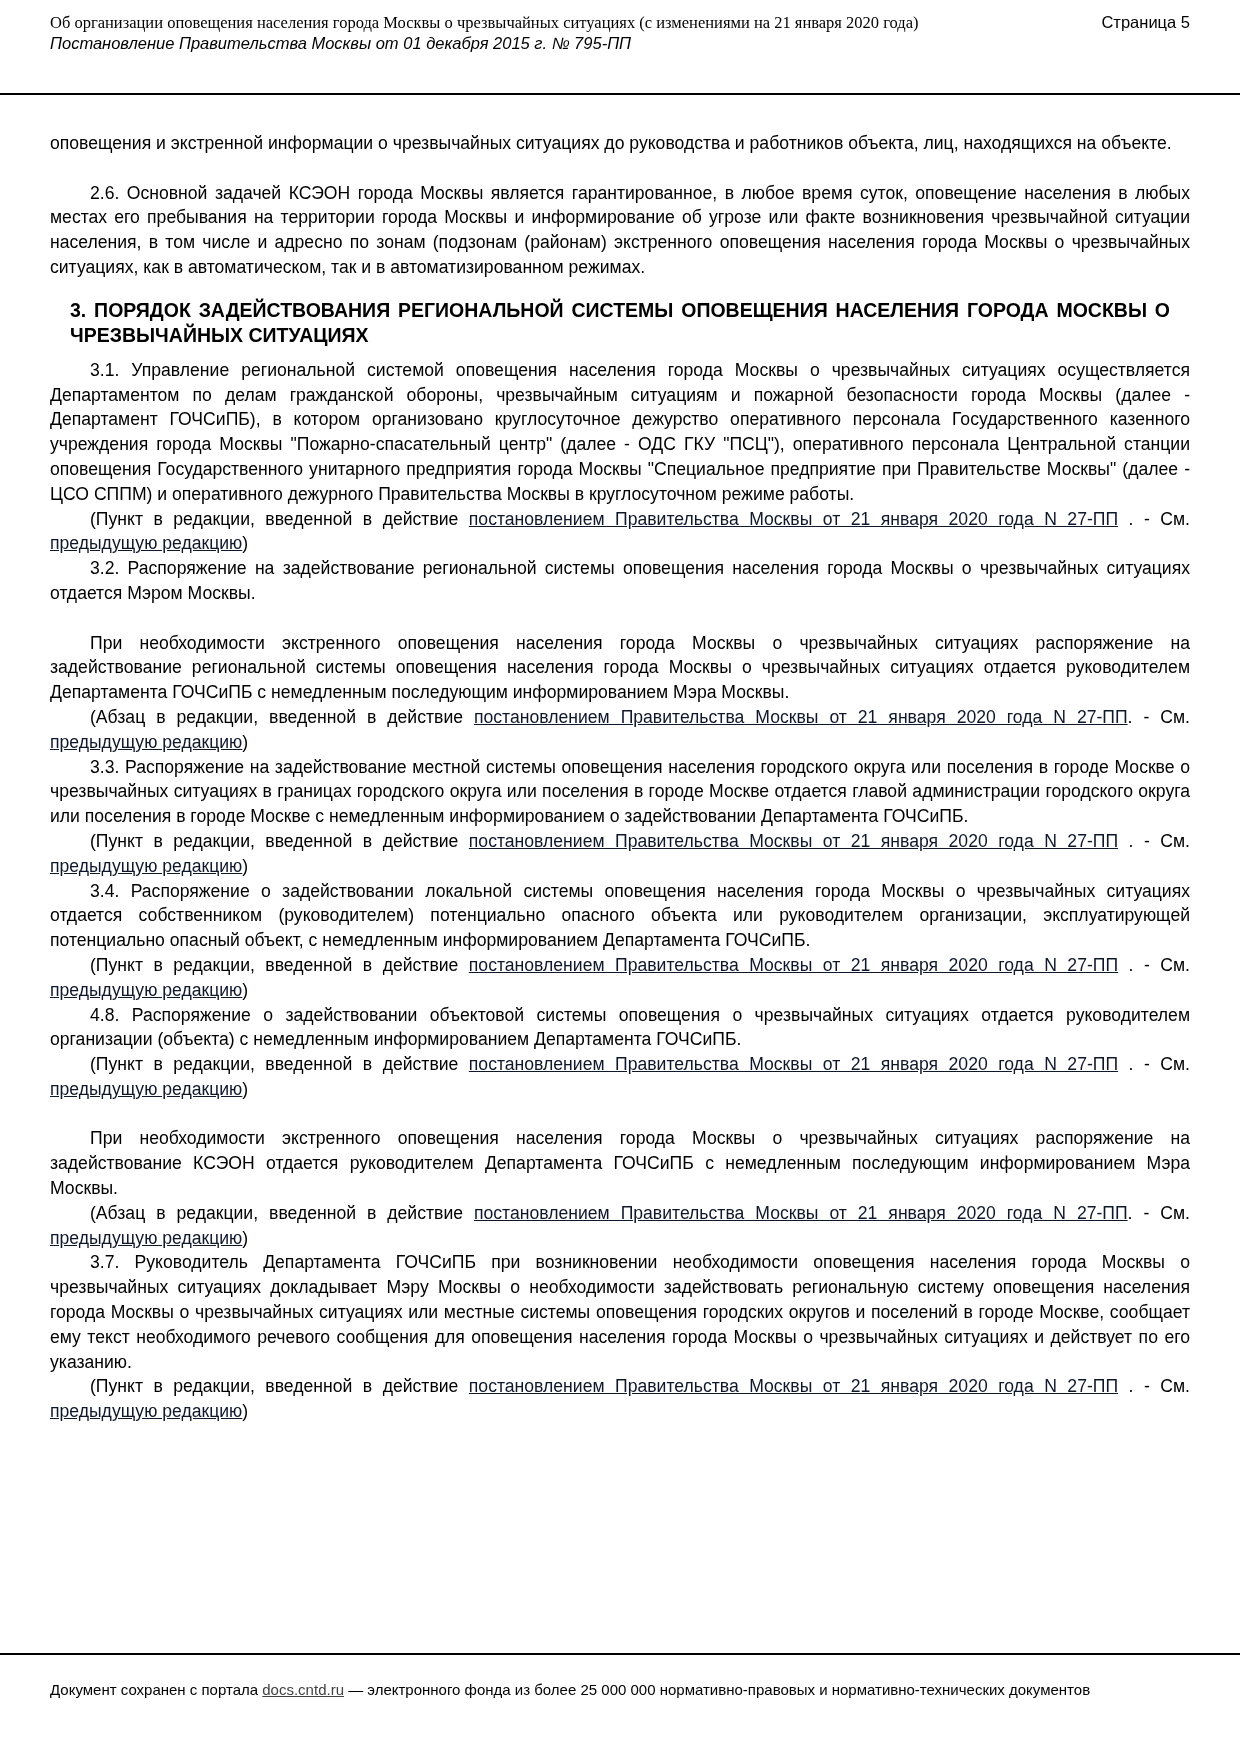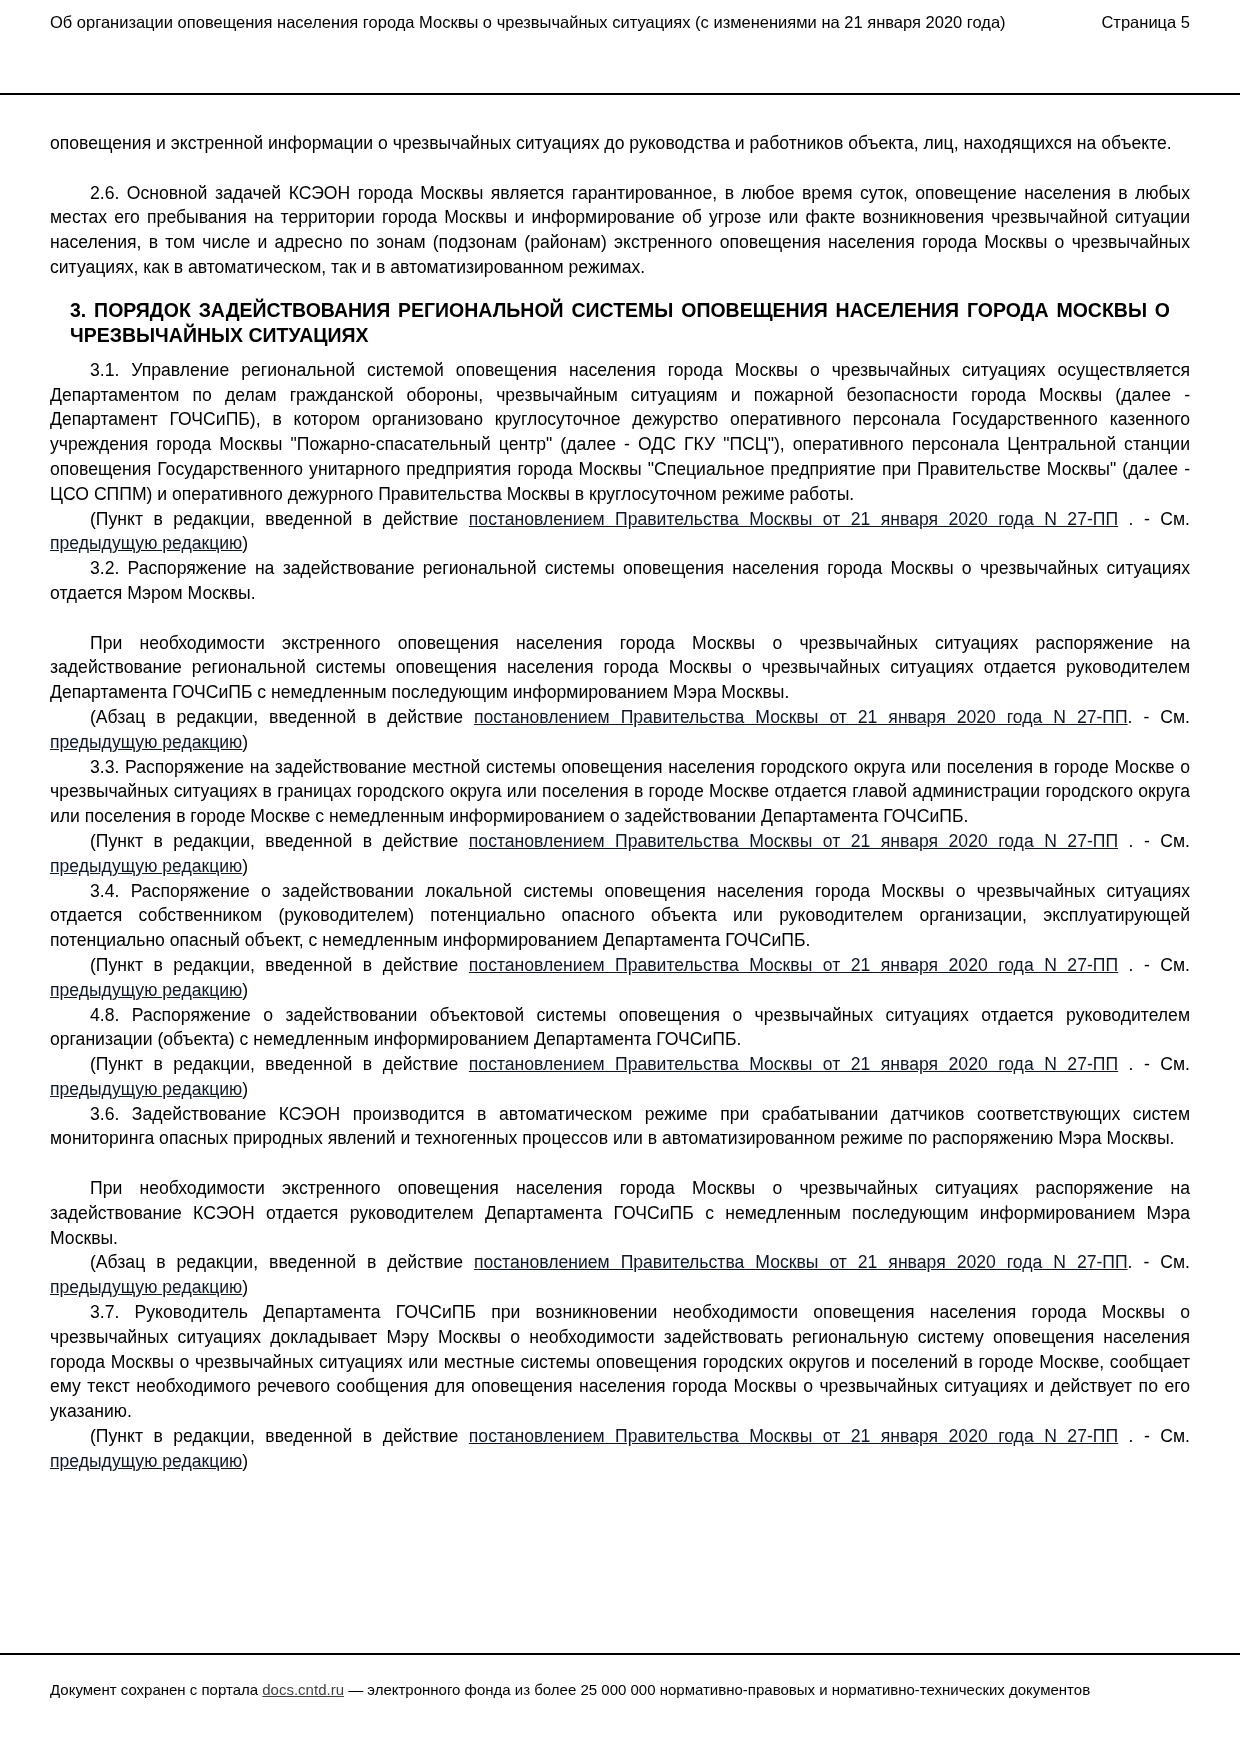--- a/index.html
+++ b/index.html
@@ -4,21 +4,21 @@
 <style>
   html, body { margin: 0; padding: 0; background: #ffffff; }
   body {
     width: 1240px; height: 1755px; position: relative; overflow: hidden;
     font-family: "Liberation Sans", sans-serif; color: #000;
   }
   .header {
     position: absolute; left: 50px; top: 12px; width: 1140px;
     font-size: 16.5px; line-height: 21px;
   }
-  .header-title { width: 960px; }
+  .header-title { width: 960px; font-family: Liberation Serif, serif; }
   .header-page { position: absolute; right: 0; top: 0; }
   .header-sub { font-style: italic; }
   .rule { position: absolute; left: 0; width: 1240px; height: 2px; background: #000; }
   .rule.top { top: 93px; }
   .rule.bottom { top: 1653px; }
   .content {
     position: absolute; left: 50px; top: 115px; width: 1140px;
     font-size: 17.6px; line-height: 24.8px; text-align: justify; margin-top: 16px;
   }
   .p { margin: 0; text-indent: 40px; }
@@ -34,20 +34,21 @@
     font-size: 15px; line-height: 19px;
   }
   .footer a.link { color: #404040; }
 </style>
 </head>
 <body>
 
 <div class="header">
   <div class="header-title">Об организации оповещения населения города Москвы о чрезвычайных ситуациях (с изменениями на 21 января 2020 года)</div>
   <div class="header-page">Страница 5</div>
+  <div class="header-sub">Постановление Правительства Москвы от 01 декабря 2015 г. № 795-ПП</div>
 </div>
 <div class="rule top"></div>
 
 <div class="content">
   <p class="p noindent">оповещения и экстренной информации о чрезвычайных ситуациях до руководства и работников объекта, лиц, находящихся на объекте.</p>
   <div class="gap"></div>
   <p class="p">2.6. Основной задачей КСЭОН города Москвы является гарантированное, в любое время суток, оповещение населения в любых местах его пребывания на территории города Москвы и информирование об угрозе или факте возникновения чрезвычайной ситуации населения, в том числе и адресно по зонам (подзонам (районам) экстренного оповещения населения города Москвы о чрезвычайных ситуациях, как в автоматическом, так и в автоматизированном режимах.</p>
 
   <div class="heading">3. ПОРЯДОК ЗАДЕЙСТВОВАНИЯ РЕГИОНАЛЬНОЙ СИСТЕМЫ ОПОВЕЩЕНИЯ НАСЕЛЕНИЯ ГОРОДА МОСКВЫ О ЧРЕЗВЫЧАЙНЫХ СИТУАЦИЯХ</div>
 
@@ -61,21 +62,20 @@
 
   <p class="p">3.3. Распоряжение на задействование местной системы оповещения населения городского округа или поселения в городе Москве о чрезвычайных ситуациях в границах городского округа или поселения в городе Москве отдается главой администрации городского округа или поселения в городе Москве с немедленным информированием о задействовании Департамента ГОЧСиПБ.</p>
   <p class="p"><span>(Пункт в редакции, введенной в действие </span><a class="link">постановлением Правительства Москвы от 21 января 2020 года N 27-ПП</a> <span>. - См. </span><a class="link">предыдущую редакцию</a><span>)</span></p>
 
   <p class="p">3.4. Распоряжение о задействовании локальной системы оповещения населения города Москвы о чрезвычайных ситуациях отдается собственником (руководителем) потенциально опасного объекта или руководителем организации, эксплуатирующей потенциально опасный объект, с немедленным информированием Департамента ГОЧСиПБ.</p>
   <p class="p"><span>(Пункт в редакции, введенной в действие </span><a class="link">постановлением Правительства Москвы от 21 января 2020 года N 27-ПП</a> <span>. - См. </span><a class="link">предыдущую редакцию</a><span>)</span></p>
 
   <p class="p">4.8. Распоряжение о задействовании объектовой системы оповещения о чрезвычайных ситуациях отдается руководителем организации (объекта) с немедленным информированием Департамента ГОЧСиПБ.</p>
   <p class="p"><span>(Пункт в редакции, введенной в действие </span><a class="link">постановлением Правительства Москвы от 21 января 2020 года N 27-ПП</a> <span>. - См. </span><a class="link">предыдущую редакцию</a><span>)</span></p>
 
-  <p class="p">3.6. Задействование КСЭОН производится в автоматическом режиме при срабатывании датчиков соответствующих систем мониторинга опасных природных явлений и техногенных процессов или в автоматизированном режиме по распоряжению Мэра Москвы.</p>
   <div class="gap"></div>
   <p class="p">При необходимости экстренного оповещения населения города Москвы о чрезвычайных ситуациях распоряжение на задействование КСЭОН отдается руководителем Департамента ГОЧСиПБ с немедленным последующим информированием Мэра Москвы.</p>
   <p class="p"><span>(Абзац в редакции, введенной в действие </span><a class="link">постановлением Правительства Москвы от 21 января 2020 года N 27-ПП</a><span>. - См. </span><a class="link">предыдущую редакцию</a><span>)</span></p>
 
   <p class="p">3.7. Руководитель Департамента ГОЧСиПБ при возникновении необходимости оповещения населения города Москвы о чрезвычайных ситуациях докладывает Мэру Москвы о необходимости задействовать региональную систему оповещения населения города Москвы о чрезвычайных ситуациях или местные системы оповещения городских округов и поселений в городе Москве, сообщает ему текст необходимого речевого сообщения для оповещения населения города Москвы о чрезвычайных ситуациях и действует по его указанию.</p>
   <p class="p"><span>(Пункт в редакции, введенной в действие </span><a class="link">постановлением Правительства Москвы от 21 января 2020 года N 27-ПП</a> <span>. - См. </span><a class="link">предыдущую редакцию</a><span>)</span></p>
 </div>
 
 <div class="rule bottom"></div>
 <div class="footer">

